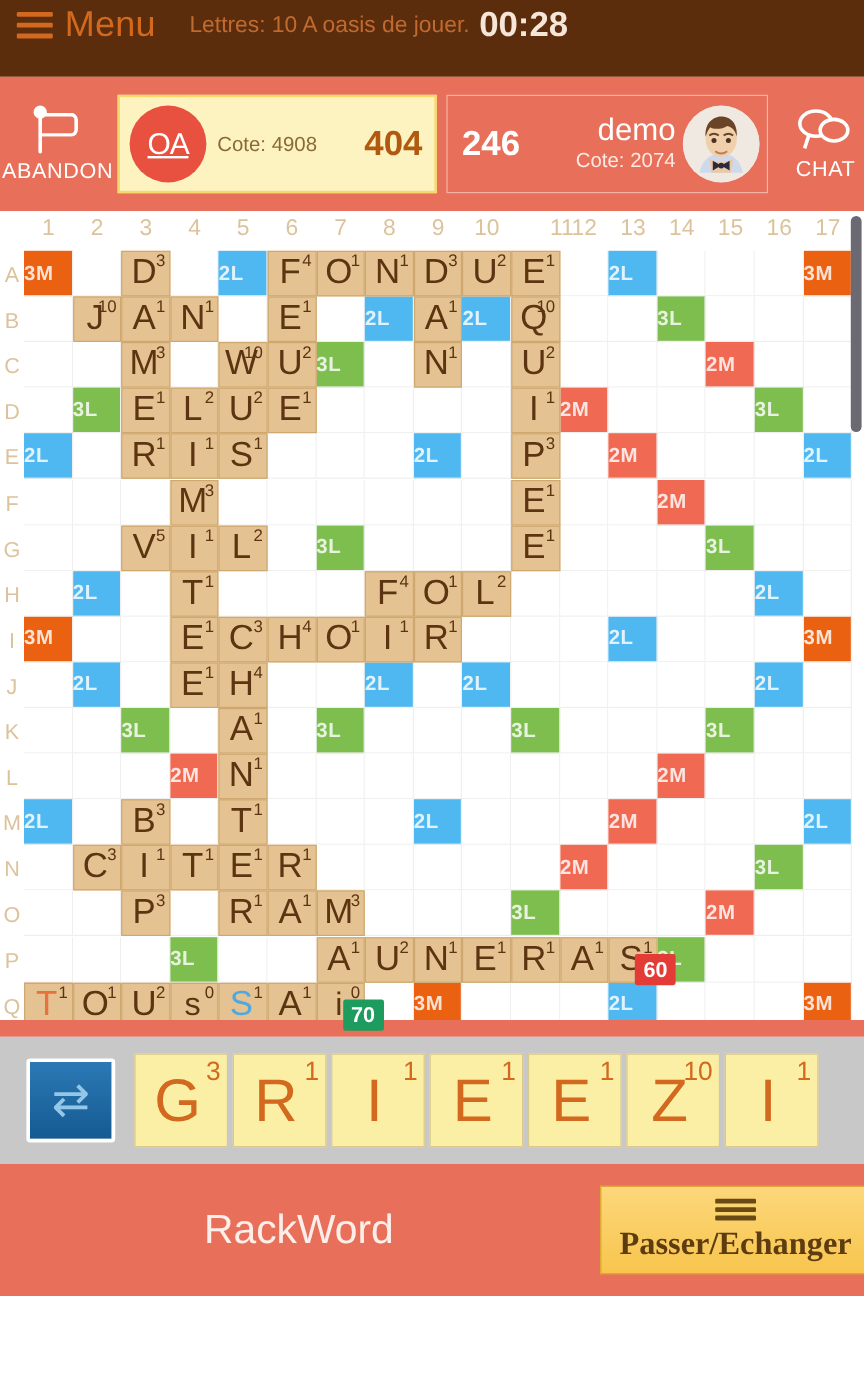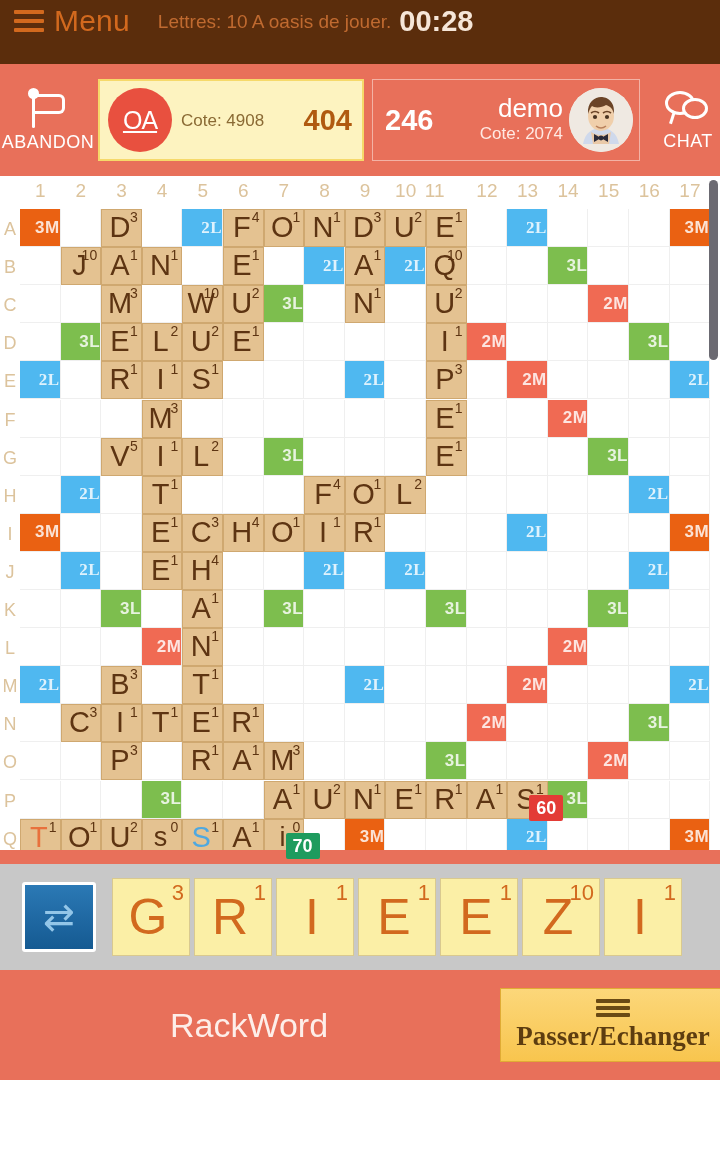--- a/index.html
+++ b/index.html
@@ -80,25 +80,25 @@
   }
   .colhdr{position:absolute;left:20px;top:0;height:32px;width:692px;}
   .colhdr span{
     position:absolute;top:4px;width:40.6px;text-align:center;color:#dcc39c;font-size:19px;
   }
   .rowhdr span{
     position:absolute;left:0;width:20px;text-align:center;color:#dcc39c;font-size:18px;
   }
   .grid{position:absolute;left:20px;top:33px;width:690px;height:690px;}
   .cell{position:absolute;width:40.6px;height:38.1px;box-sizing:border-box;border-right:1px solid #efefef;border-bottom:1px solid #efefef;background:#fff;}
-  .cell.b2l{background:#4fb8f0;font-family:Liberation Serif, serif;}
+  .cell.b2l{background:#4fb8f0;}
   .cell.b3l{background:#7dbe4e;}
   .cell.b2m{background:#f06a53;}
   .cell.b3m{background:#ea6112;}
-  .cell .bz{position:absolute;left:0;right:0;top:50%;transform:translateY(-50%);text-align:right;
+  .cell .bz{position:absolute;left:0;right:0;top:50%;transform:translateY(-50%);text-align:left;
      color:rgba(255,255,255,.82);font-size:17px;font-weight:bold;letter-spacing:.5px;}
   .tile{
     position:absolute;width:40.6px;height:38.1px;box-sizing:border-box;
     background:#e4c291;border:1px solid #cfa870;
   }
   .tile .L{position:absolute;left:0;right:3px;top:50%;transform:translateY(-52%);text-align:center;
      font-size:29px;color:#5d3412;line-height:1;font-family:"Liberation Sans",sans-serif;}
   .tile .P{position:absolute;right:3px;top:0px;font-size:14px;color:#5d3412;line-height:1.1;}
   .tile.lc .L{font-size:27px;}
   .tile.orange .L{color:#e8713c;}
@@ -228,21 +228,21 @@
         <span style="left: 0px;">1</span>
         <span style="left: 40.6px;">2</span>
         <span style="left: 81.2px;">3</span>
         <span style="left: 121.8px;">4</span>
         <span style="left: 162.4px;">5</span>
         <span style="left: 203px;">6</span>
         <span style="left: 243.6px;">7</span>
         <span style="left: 284.2px;">8</span>
         <span style="left: 324.8px;">9</span>
         <span style="left: 365.4px;">10</span>
-        <span style="left: 384px; text-align: right;">11</span>
+        <span style="left: 428px;">11</span>
         <span style="left: 446.6px;">12</span>
         <span style="left: 487.2px;">13</span>
         <span style="left: 527.8px;">14</span>
         <span style="left: 568.4px;">15</span>
         <span style="left: 609px;">16</span>
         <span style="left: 649.6px;">17</span>
       </div>
     <div class="rowhdr" id="rowhdr">
         <span style="top: 43px; position: absolute;">A</span>
         <span style="top: 81.1px; position: absolute;">B</span>

